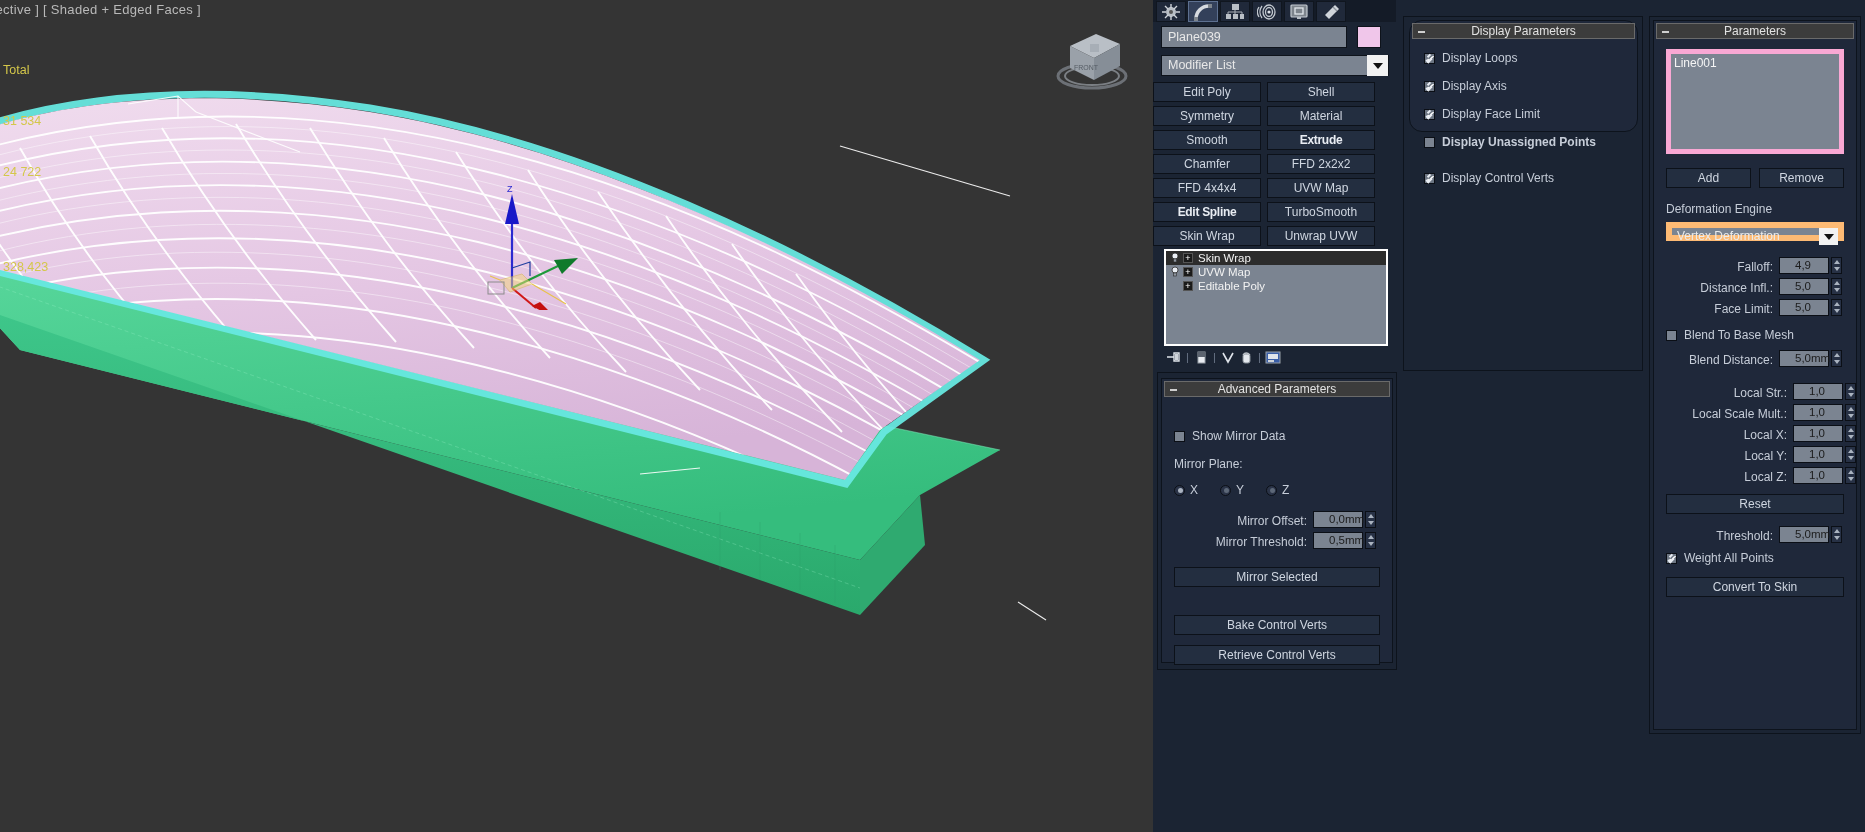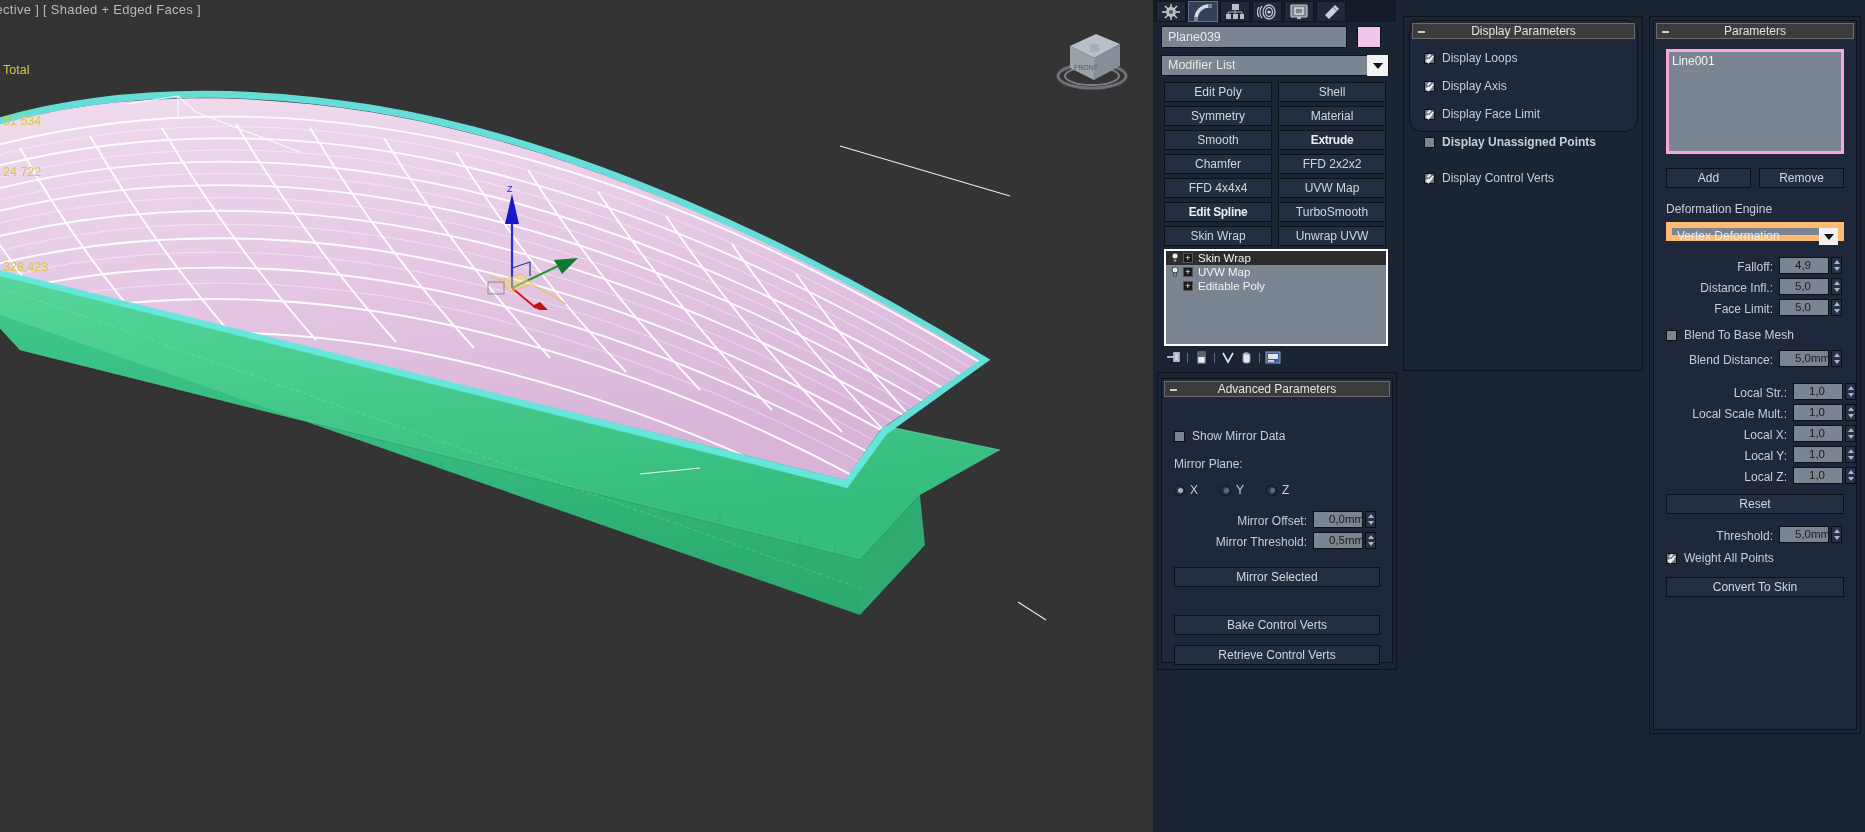--- a/index.html
+++ b/index.html
@@ -80,21 +80,21 @@
   #modifier-list .arrow {
     position: absolute; right: 0; top: -1px; width: 21px; height: 21px;
     background: #f2f2f2; display: flex; align-items: center; justify-content: center;
   }
   #modifier-list .arrow i {
     border-left: 5px solid transparent; border-right: 5px solid transparent;
     border-top: 6px solid #111; display: block;
   }
 
   #mod-buttons {
-    position: absolute; left: 11px; top: 82px; width: 222px;
+    position: absolute; left: 0; top: 82px; width: 222px;
     display: grid; grid-template-columns: 1fr 1fr; gap: 4px 6px; border-radius: 25px;
   }
   .mod-btn {
     height: 20px; background: #232e40; border: 1px solid #0c1119;
     color: #cfd6e0; font-size: 12px; text-align: center; line-height: 18px;
     font-family: "Liberation Sans", sans-serif;
   }
   .mod-btn.bold { color: #e9edf3; font-weight: bold; letter-spacing: -.3px; }
 
   #mod-stack {
@@ -179,21 +179,21 @@
 
   
   #rollout-disp-outer { position: absolute; left: 250px; top: 16px; width: 240px; height: 355px; background: #1b2433; border: 1px solid #0d131c; }
   #rollout-disp { left: 256px; top: 20px; width: 229px; height: 112px; border-radius: 13px; }
 
   
   #rollout-par-outer { position: absolute; left: 496px; top: 16px; width: 212px; height: 718px; background: #1b2433; border: 1px solid #0d131c; }
   #rollout-par { left: 500px; top: 20px; width: 204px; height: 710px; }
 
   #bone-list {
-    background: #7b8491; border: 3px solid #f9a8d4;
+    background: #7b8491; border: 5px solid #f9a8d4;
     color: #f5f5f5; font-size: 12px; padding: 2px 0 0 3px;
   }
 </style>
 </head>
 <body>
 
 <div id="app">
 
   <div id="viewport">
 

